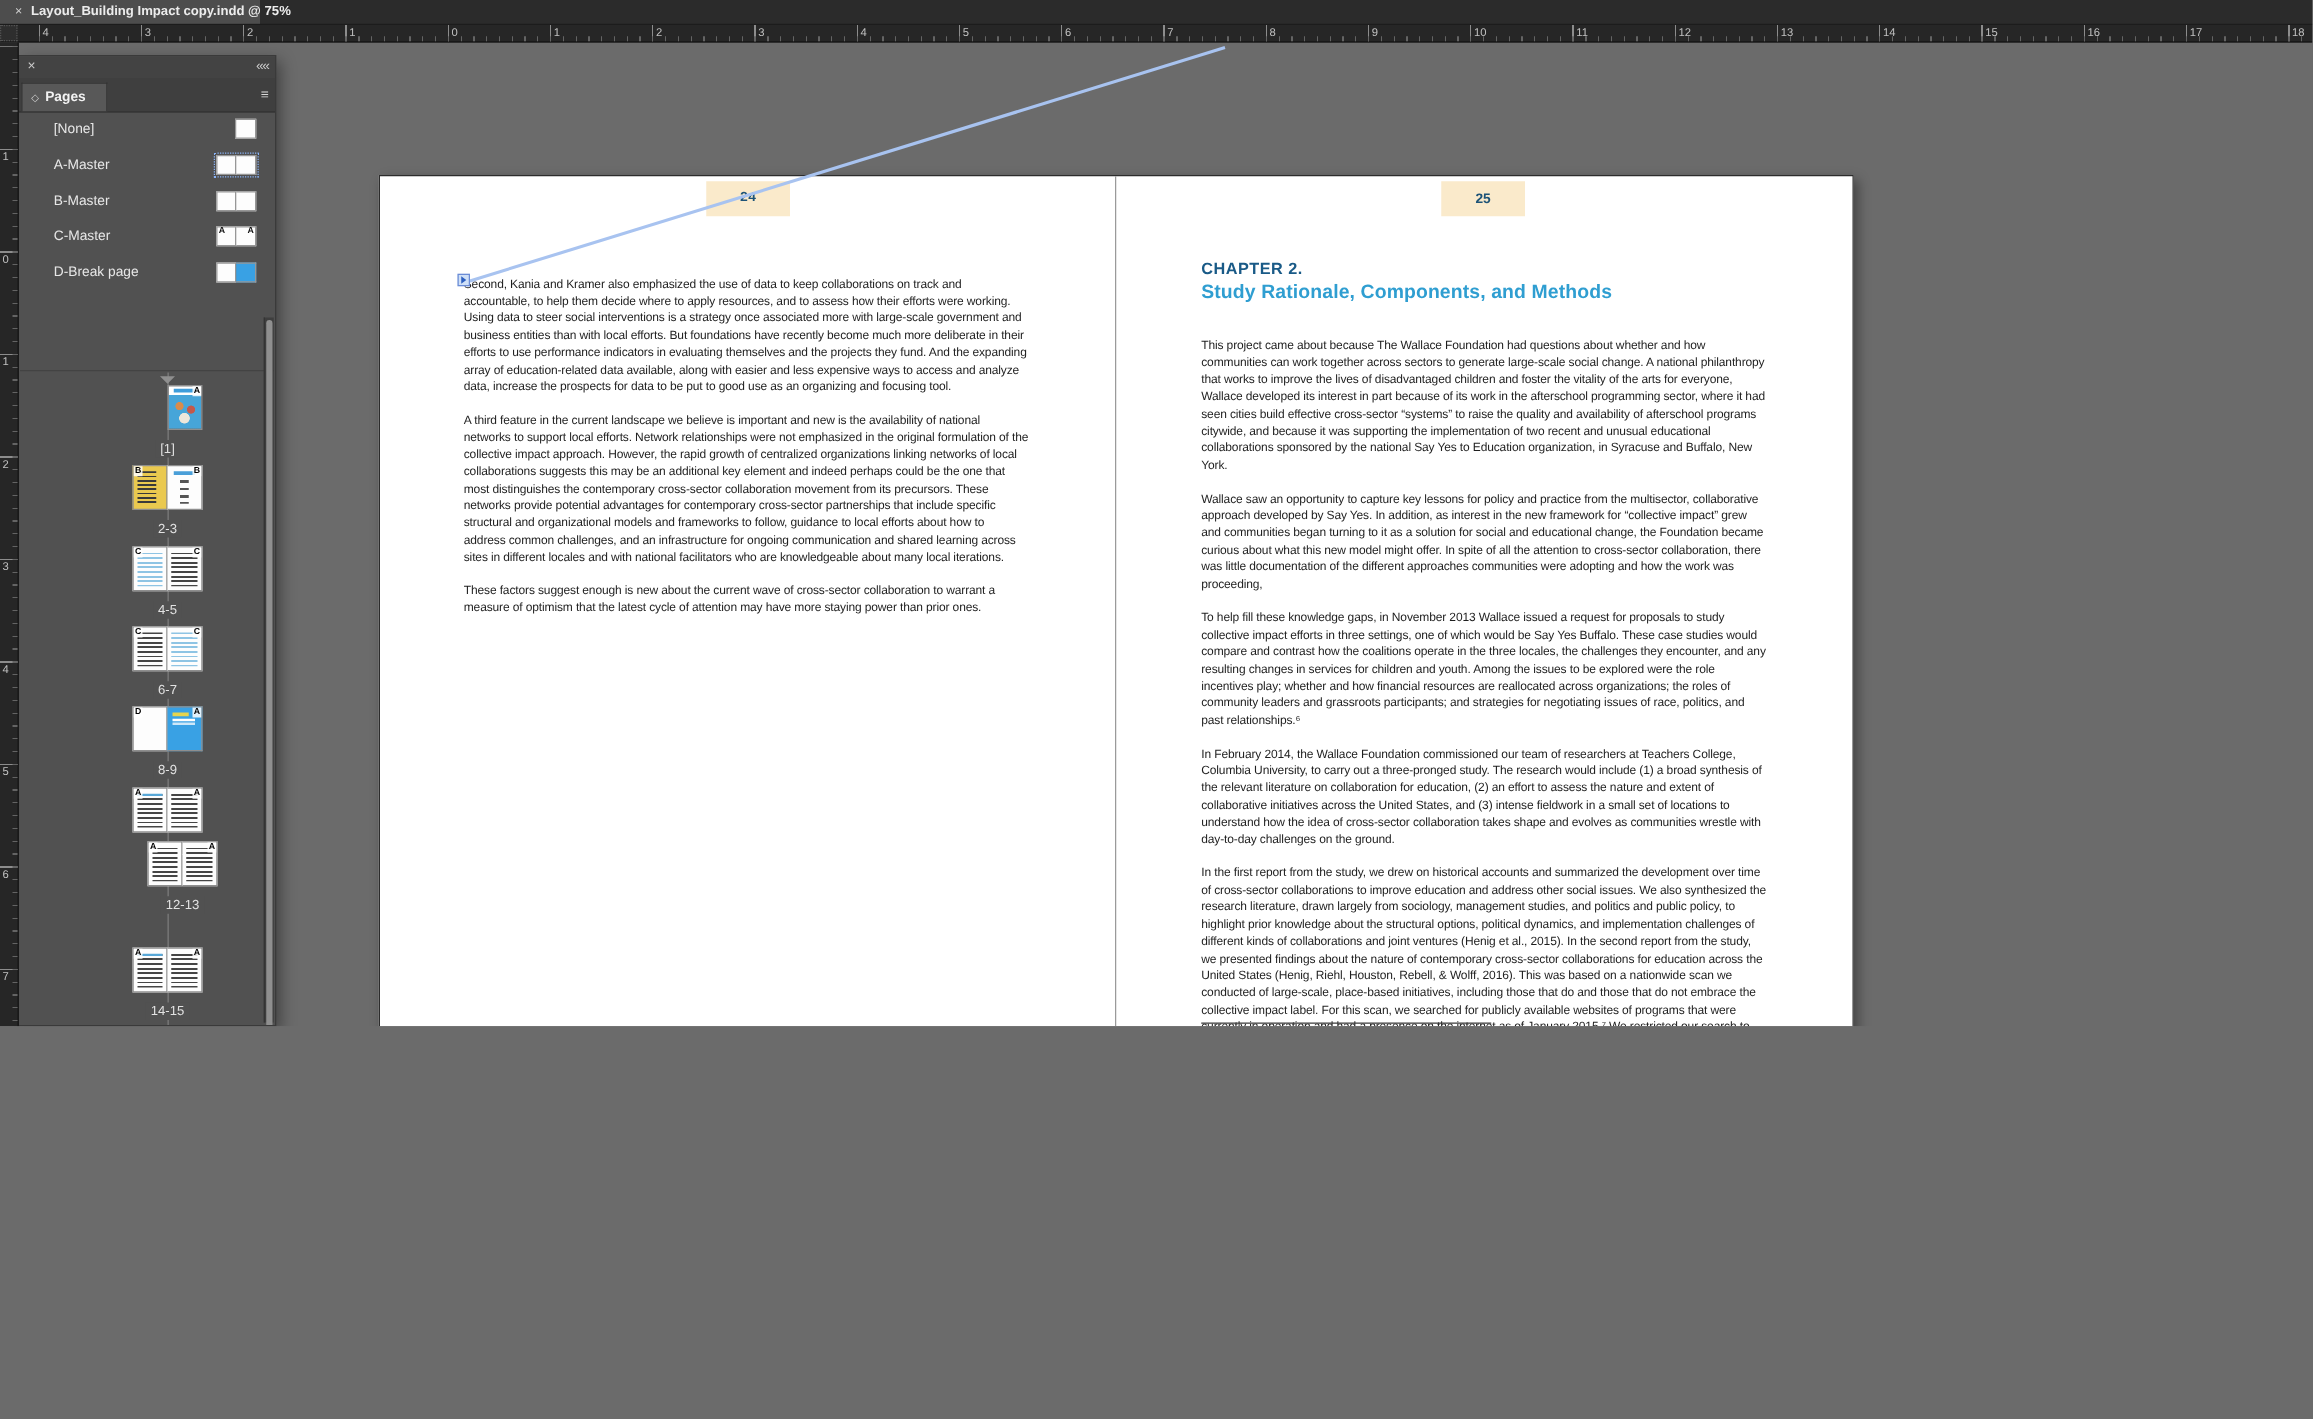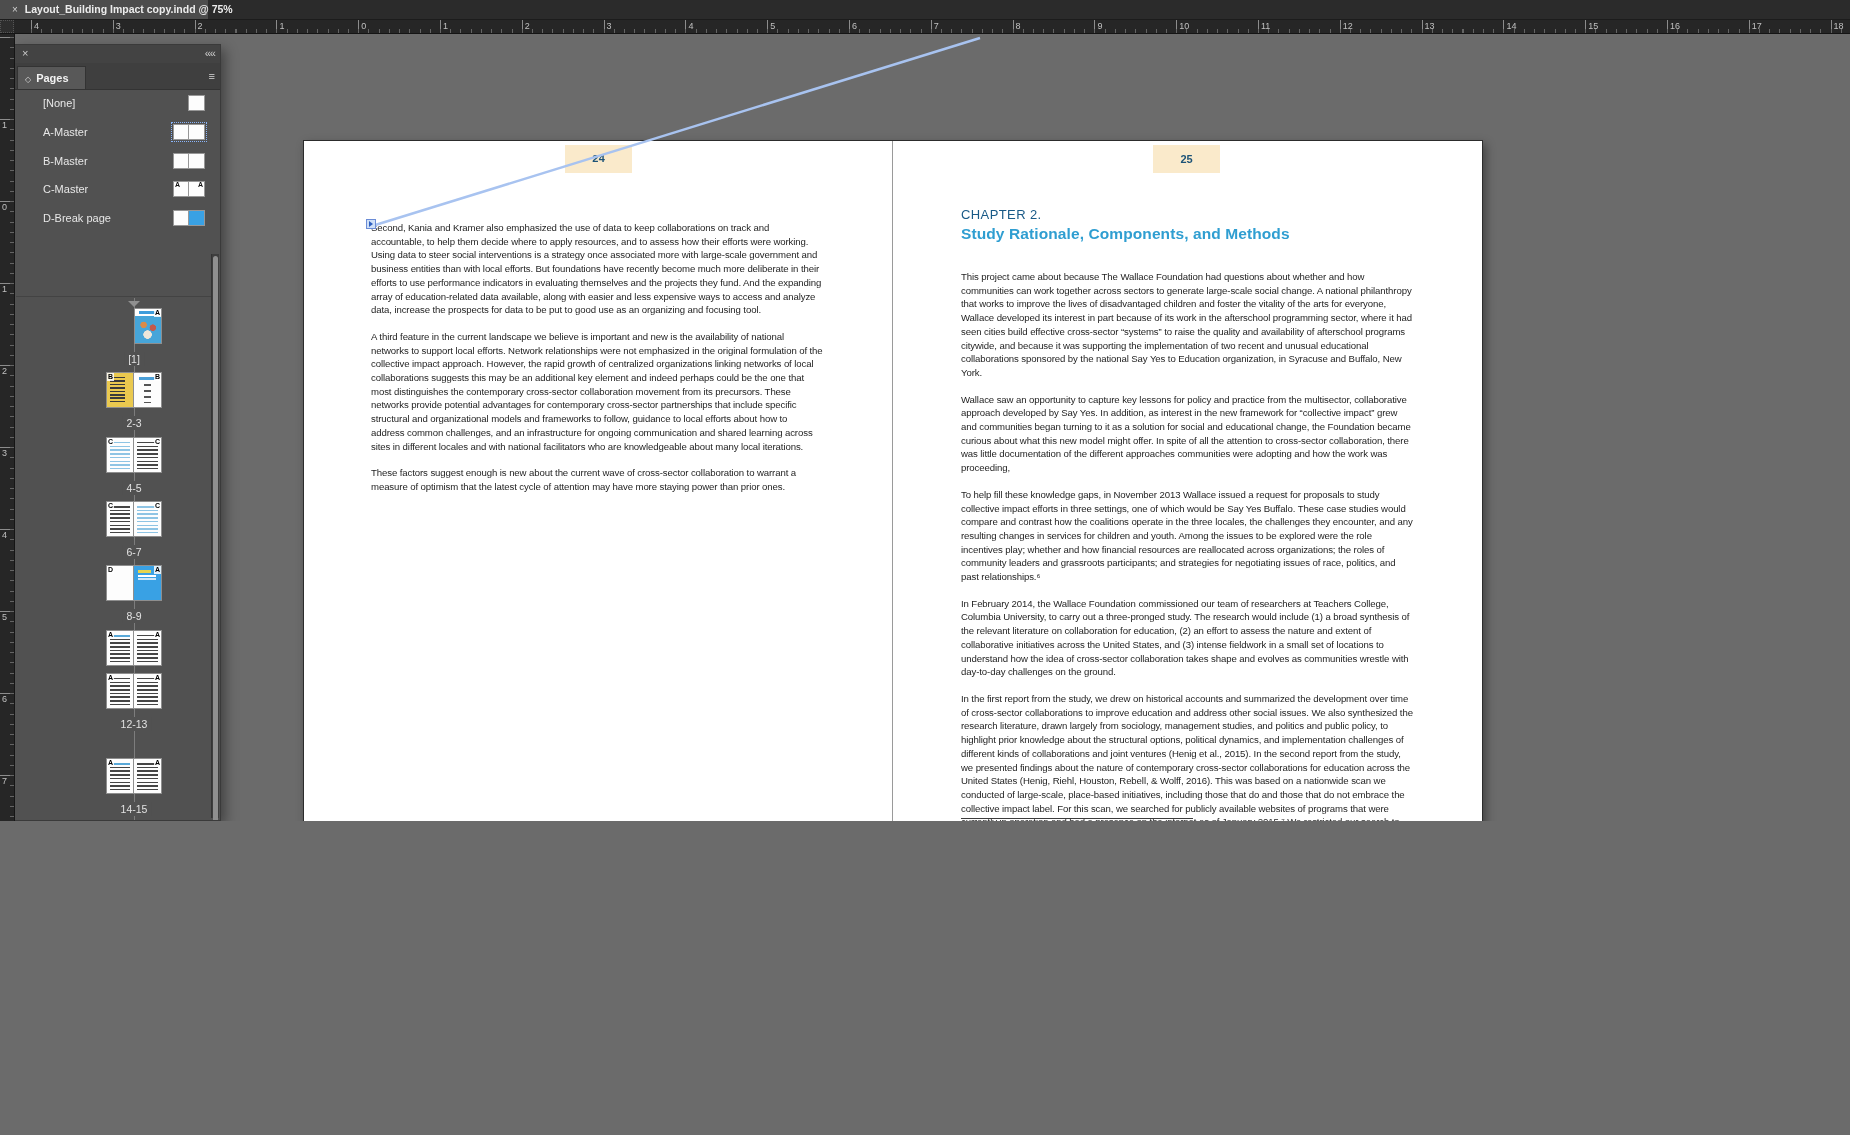--- a/index.html
+++ b/index.html
@@ -34,21 +34,21 @@
   .pageL{left:0;} .pageR{left:589px;}
   .spineline{position:absolute;left:588px;top:0;bottom:0;width:1px;background:#9a9a9a;}
   .pagetab{position:absolute;top:4px;width:67px;height:28px;background:var(--pgtab-bg,#faeacb);
            color:var(--pgtab-tx,#1d5377);font-size:11px;font-weight:bold;text-align:center;line-height:28px;}
   .pagetab-l{left:261px;font-family:Liberation Mono, monospace;} .pagetab-r{left:260px;}
   .bodytext{position:absolute;width:452px;font-size:9.6px;line-height:13.7px;color:#1e1e1e;letter-spacing:-0.1px;}
   .bodytext p{margin:0 0 13px 0;}
   .ltext{left:67px;top:80px;}
   .rtext{left:68px;top:129px;}
   .rhead{position:absolute;left:68px;top:66px;}
-  .kicker{color:var(--kicker,#195a87);font-size:13px;font-weight:normal;letter-spacing:.4px;}
+  .kicker{color:var(--kicker,#195a87);font-size:13px;font-weight:bold;letter-spacing:.4px;}
   .rtitle{color:var(--rtitle,#2f9ed1);font-size:15.5px;font-weight:bold;margin-top:3px;letter-spacing:.1px;}
   .fnrule{position:absolute;left:68px;top:677px;width:232px;height:1px;background:#3c3c3c;}
   .fns{position:absolute;left:68px;top:682px;width:452px;font-size:6.3px;line-height:7.7px;color:#1a1a1a;}
   .fn{padding-left:7px;text-indent:-7px;margin-bottom:2.5px;}
   .fn sup{font-size:5px;}
 
   
   .thread{position:absolute;left:0;top:0;z-index:6;pointer-events:none;}
   .thread line{stroke:var(--thread,#a8c3f0);stroke-width:2.5;}
   .port{position:absolute;left:366px;top:219px;width:10px;height:10px;background:#cfe0f7;
@@ -335,21 +335,21 @@
           <div class="tpages">
             <div class="tp text-blue">
               <span class="ltr left">A</span>
             </div>
             <div class="tp text">
               <span class="ltr right">A</span>
             </div>
           </div>
           <div class="lbl">10-11</div>
         </div>
-        <div class="entry" style="top: 628px;">
+        <div class="entry" style="top: 628px; margin-left: 12px;">
           <div class="tpages">
             <div class="tp text">
               <span class="ltr left">A</span>
             </div>
             <div class="tp text">
               <span class="ltr right">A</span>
             </div>
           </div>
           <div class="lbl">12-13</div>
         </div>

